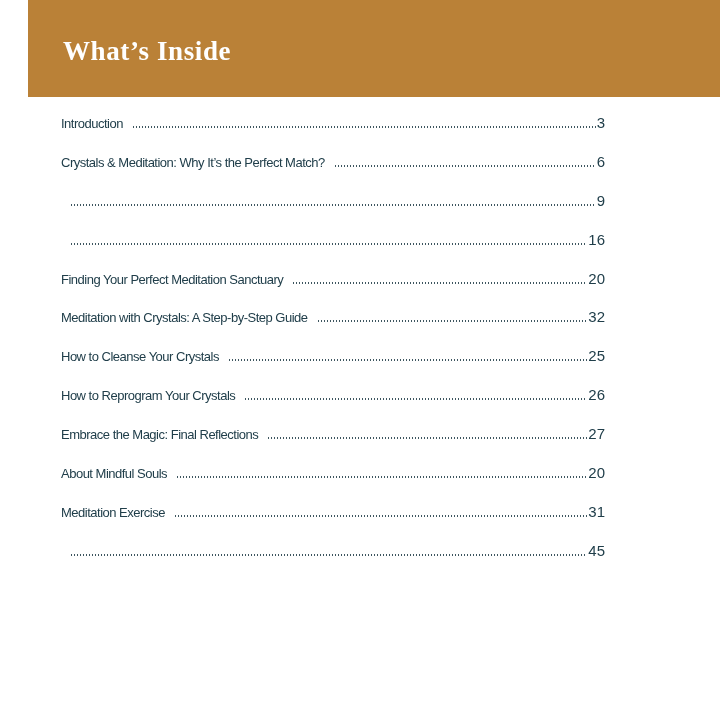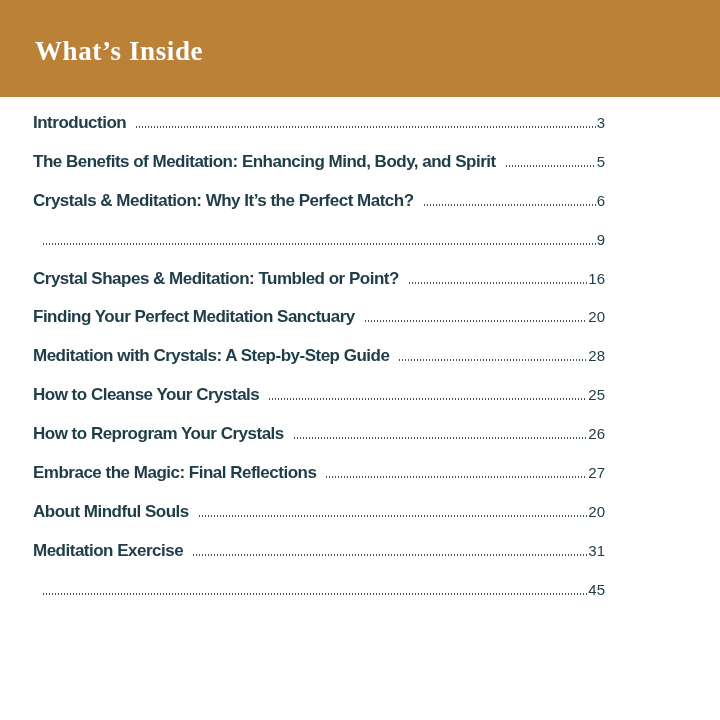--- a/index.html
+++ b/index.html
@@ -12,20 +12,21 @@
   html, body {
     width: 720px; height: 720px;
     background: var(--bg-color);
     font-family: "Liberation Sans", "DejaVu Sans", sans-serif;
     overflow: hidden;
   }
   .page {
     width: 692px; height: 720px;
     background: var(--bg-color);
     position: relative;
+    padding-left: 28px;
   }
   .banner {
     width: 720px; height: 97px;
     background: var(--banner-color);
     display: flex;
     align-items: center;
     padding-left: 35px;
     padding-top: 6px;
   }
   .banner h1 {
@@ -41,22 +42,22 @@
     flex-direction: column;
   }
   .row {
     height: 38.9px;
     display: flex;
     align-items: baseline;
     padding-top: 8px;
     cursor: pointer;
   }
   .label {
-    font-size: 17px;
-    font-weight: 700;
+    font-size: 13px;
+    font-weight: 400;
     letter-spacing: -0.5px;
     color: var(--text-color);
     line-height: 22px;
     white-space: nowrap;
   }
   .leader {
     flex: 1;
     height: 2px;
     min-width: 24px;
     margin: 0 1px 0 10px;
@@ -85,54 +86,48 @@
   <header class="banner">
     <h1>What’s Inside</h1>
   </header>
   <main class="toc">
   <div class="row">
     <span class="label">Introduction</span>
     <span class="leader"></span>
     <span class="pagenum">3</span>
   </div>
 
-  <div class="row">
-    <span class="label">The Benefits of Meditation: Enhancing Mind, Body, and Spirit</span>
-    <span class="leader"></span>
-    <span class="pagenum">5</span>
-  </div>
 
   <div class="row">
     <span class="label">Crystals &amp; Meditation: Why It’s the Perfect Match?</span>
     <span class="leader"></span>
     <span class="pagenum">6</span>
   </div>
 
 
   <div class="row">
     <span class="leader"></span>
     <span class="pagenum">9</span>
   </div>
 
   <div class="row">
-    <span class="label">Crystal Shapes &amp; Meditation: Tumbled or Point?</span>
     <span class="leader"></span>
     <span class="pagenum">16</span>
   </div>
 
   <div class="row">
     <span class="label">Finding Your Perfect Meditation Sanctuary</span>
     <span class="leader"></span>
     <span class="pagenum">20</span>
   </div>
 
   <div class="row">
     <span class="label">Meditation with Crystals: A Step-by-Step Guide</span>
     <span class="leader"></span>
-    <span class="pagenum">28</span>
+    <span class="pagenum">32</span>
   </div>
 
   <div class="row">
     <span class="label">How to Cleanse Your Crystals</span>
     <span class="leader"></span>
     <span class="pagenum">25</span>
   </div>
 
   <div class="row">
     <span class="label">How to Reprogram Your Crystals</span>

